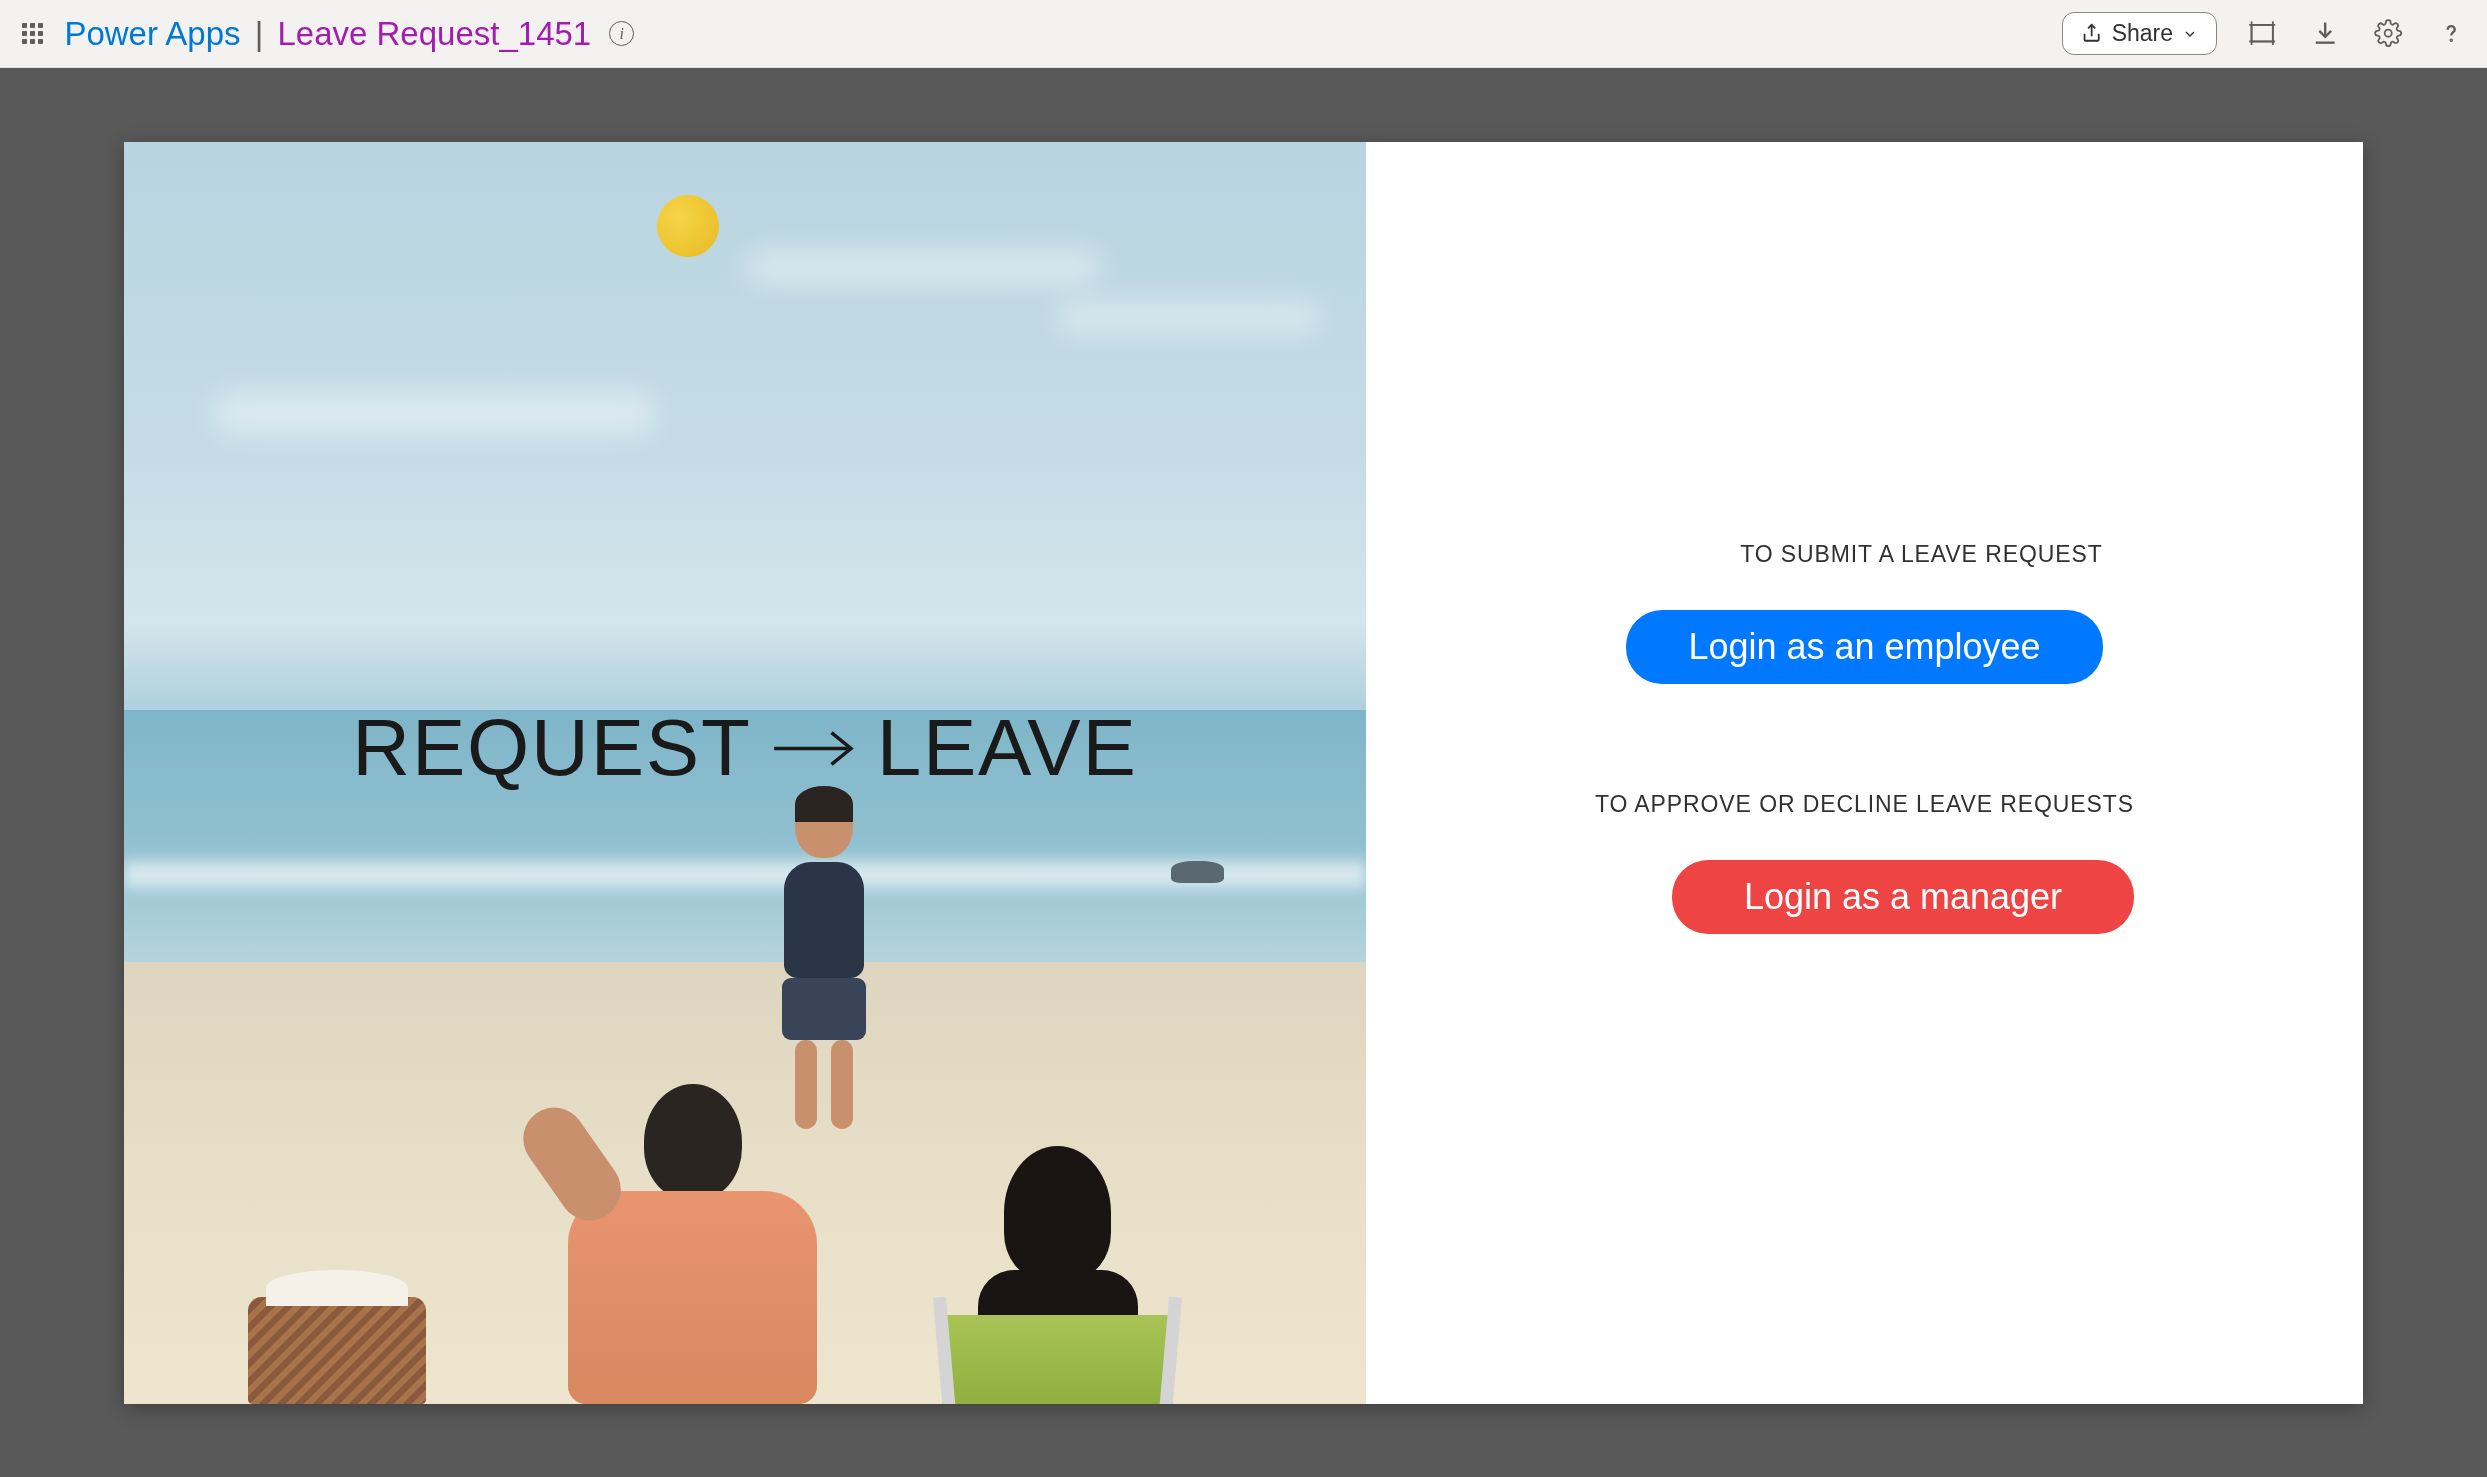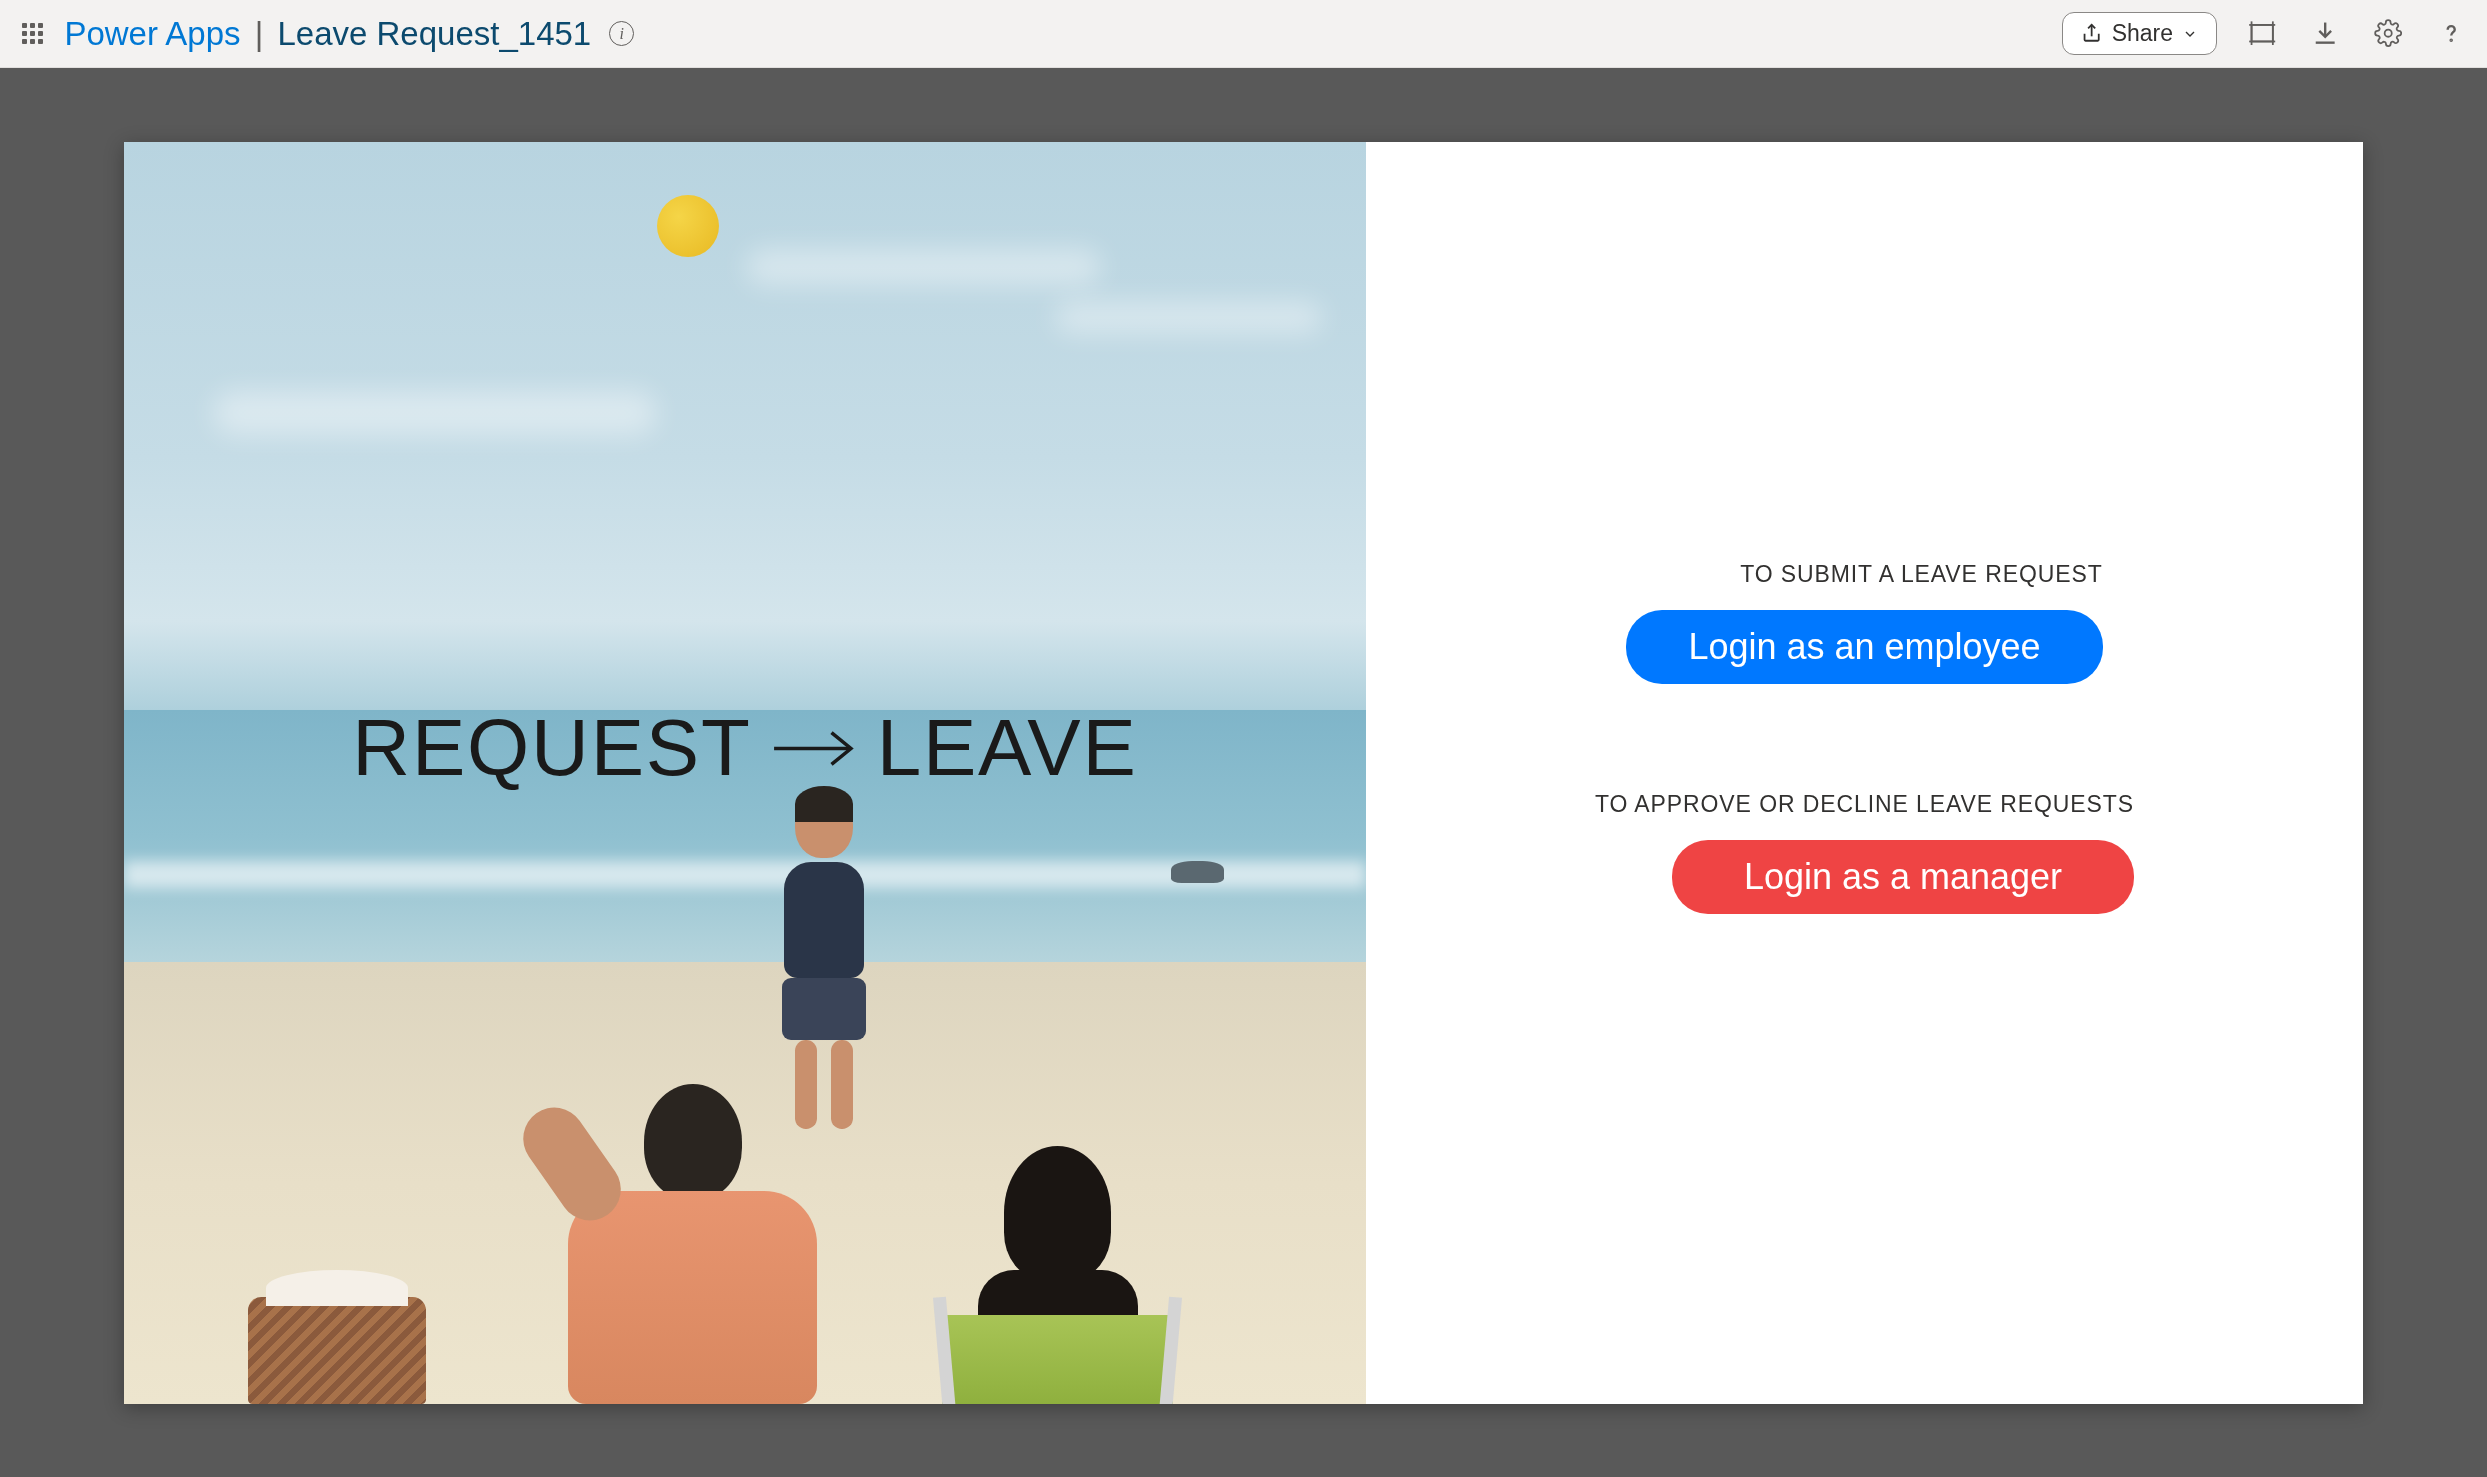--- a/index.html
+++ b/index.html
@@ -51,21 +51,21 @@
       font-size: 33px;
     }
     .breadcrumb-link {
       color: #0078d4;
       cursor: pointer;
     }
     .breadcrumb-sep {
       color: #605e5c;
     }
     .breadcrumb-current {
-      color: #0c4a6e;
+      color: #a21caf;
       cursor: pointer;
     }
     .info-icon {
       width: 25px;
       height: 25px;
       border: 1.8px solid #605e5c;
       border-radius: 50%;
       display: flex;
       align-items: center;
       justify-content: center;
@@ -386,20 +386,21 @@
       font-weight: 400;
     }
     .login-button {
       font-size: 36px;
       padding: 16px 62px;
       border-radius: 36px;
       border: none;
       cursor: pointer;
       font-weight: 400;
       min-width: 462px;
+      margin-top: 20px;
     }
     .login-button.employee {
       background: #0078ff;
       color: white;
     }
     .login-button.manager {
       background: #ef4444;
       color: white;
     }
   </style>

